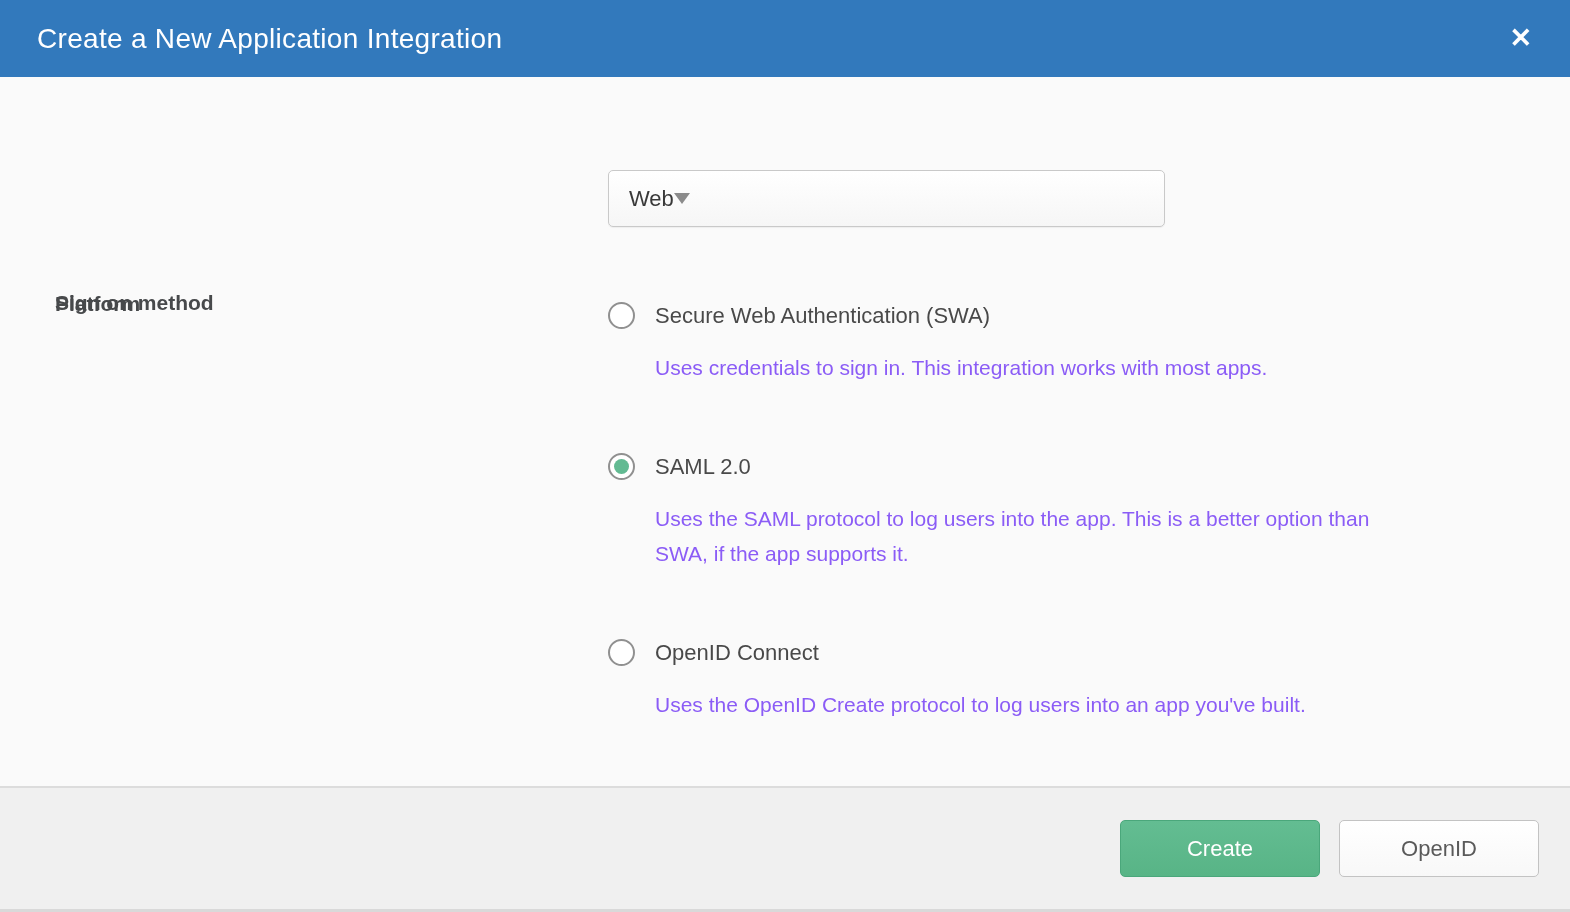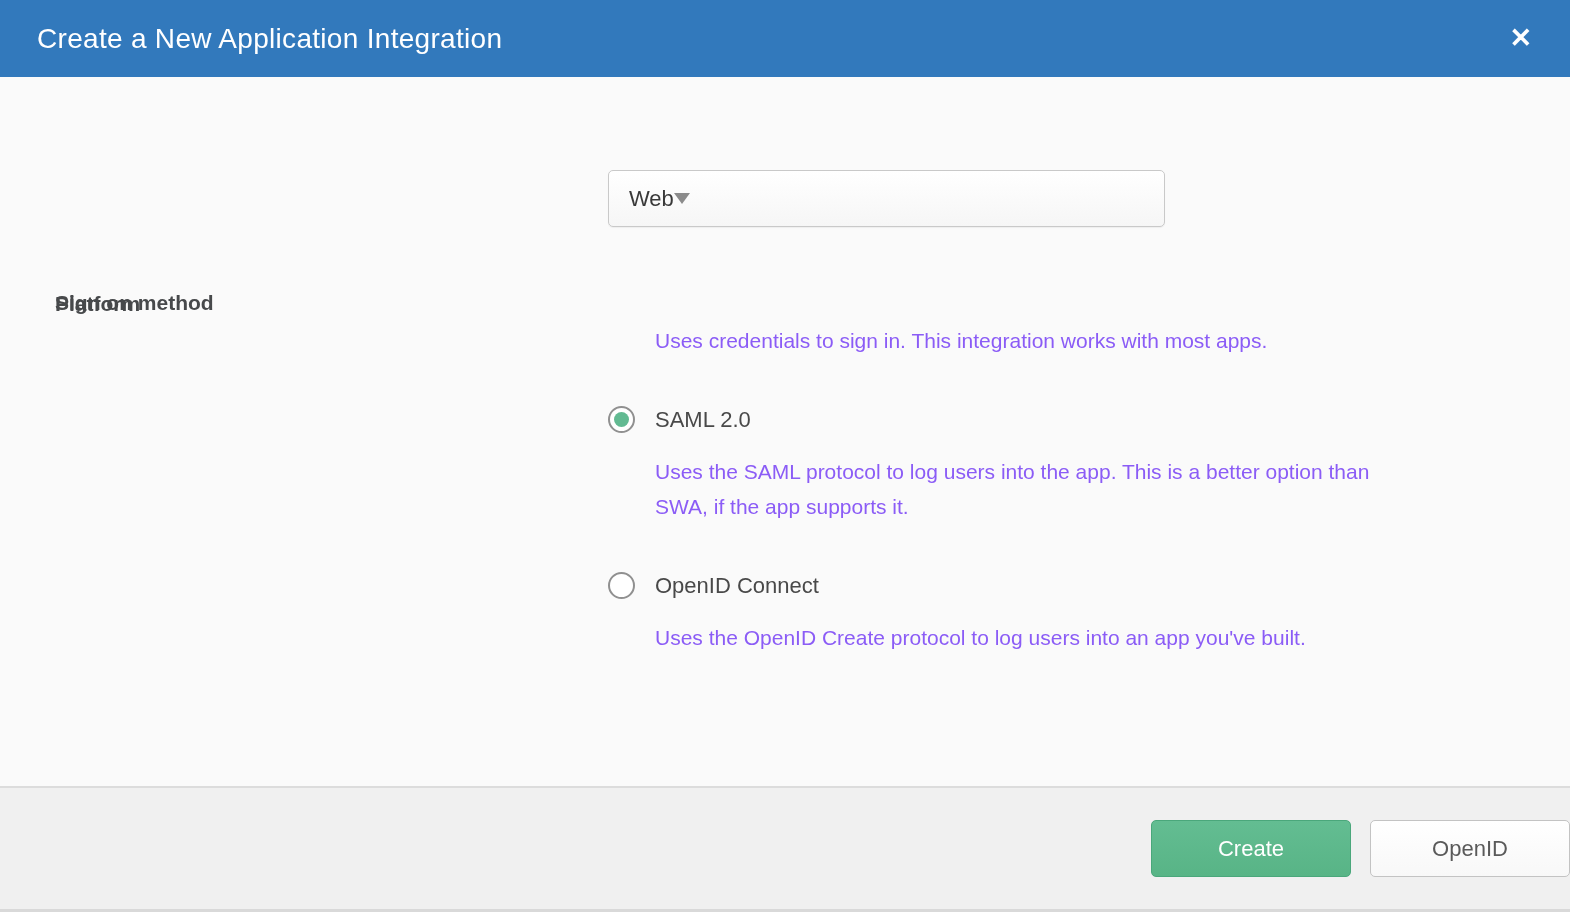--- a/index.html
+++ b/index.html
@@ -89,21 +89,21 @@
     border-top: 11px solid #8b8b8b;
   }
 
   
   .radio-group {
     position: absolute;
     left: 608px;
     top: 195px;
     width: 880px;
   }
-  .radio-option { margin-top: 48px; }
+  .radio-option { margin-top: 68px; }
   .radio-option:first-child { margin-top: 0; }
   .radio-row {
     display: flex;
     align-items: center;
     cursor: pointer;
   }
   .radio-circle {
     flex: 0 0 auto;
     width: 27px; height: 27px;
     border: 2px solid #909090;
@@ -137,20 +137,21 @@
   .modal-footer {
     position: absolute;
     left: 0; right: 0; bottom: 0;
     height: 126px;
     background: #f0f0f0;
     border-top: 2px solid #dcdcdc;
     border-bottom: 3px solid #d9d9d9;
     display: flex;
     align-items: center;
     justify-content: flex-end;
+    padding-right: 31px;
   }
   .btn {
     width: 200px;
     height: 57px;
     font-size: 22px;
     border-radius: 5px;
     cursor: pointer;
     font-family: inherit;
   }
   .btn-create {
@@ -184,20 +185,24 @@
     <div class="select-box">
       <span class="select-value">Web</span>
       <span class="select-arrow"></span>
     </div>
 
     <div class="field-label signon-label">Sign on method</div>
 
     <div class="radio-group">
 
       <div class="radio-option">
+        <div class="radio-row">
+          <span class="radio-circle"></span>
+          <span class="radio-label">Secure Web Authentication (SWA)</span>
+        </div>
         <div class="radio-desc">Uses credentials to sign in. This integration works with most apps.</div>
       </div>
 
       <div class="radio-option">
         <div class="radio-row">
           <span class="radio-circle selected"></span>
           <span class="radio-label">SAML 2.0</span>
         </div>
         <div class="radio-desc">Uses the SAML protocol to log users into the app. This is a better option than SWA, if the app supports it.</div>
       </div>

